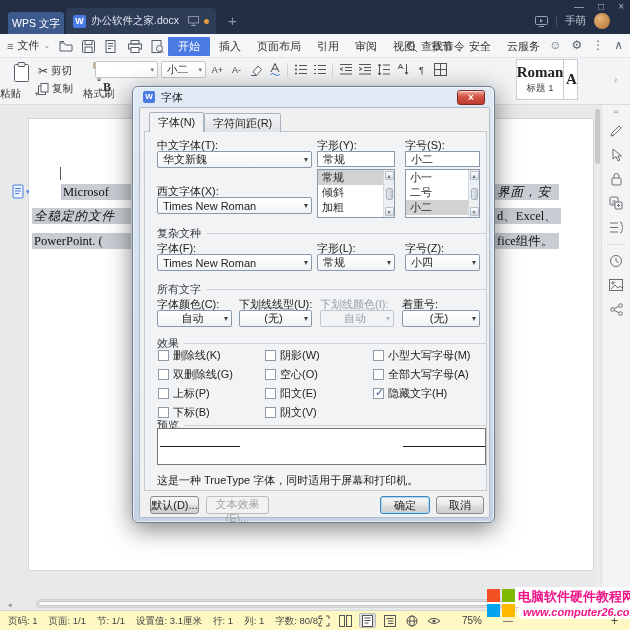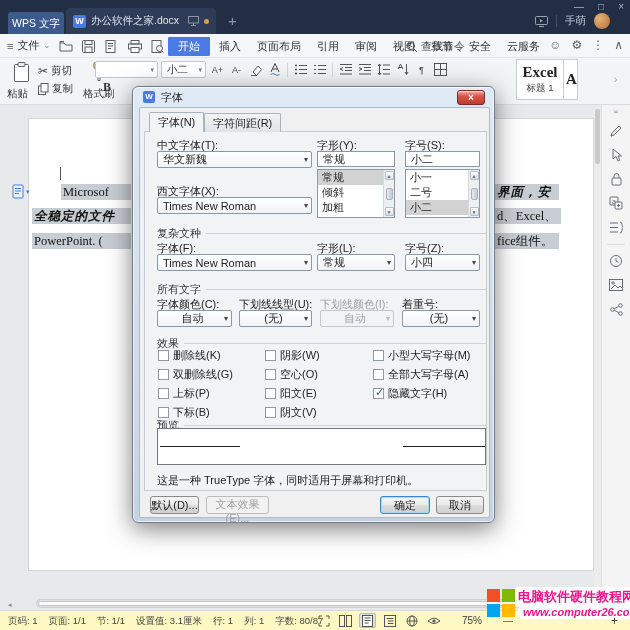--- a/index.html
+++ b/index.html
@@ -38,21 +38,21 @@
   .ribbontabs{left:168px;top:3px;display:flex;align-items:center;gap:2px;font-size:11px;color:#333}
   .rtab{padding:2px 7px}
   .rtab.active{background:#4a7be4;color:#fff;border-radius:1px;padding:2px 10px}
   .searchcmd{left:406px;top:5px;display:flex;align-items:center;gap:3px;font-size:11px;color:#444}
   .mb-right{right:7px;top:4px;display:flex;align-items:center;gap:10px;color:#5f646b;font-size:12px}
 
   
   .toolbar{left:0;top:58px;width:630px;height:47px;background:#f3f4f6;border-bottom:1px solid #d9dbde}
   .tb-label{font-size:10.5px;color:#333;white-space:nowrap}
   .paste-ico{left:12px;top:4px}
-  .paste-lab{left:7px;top:29px;display:flex;gap:14px;align-items:center}
+  .paste-lab{left:0;top:29px;display:flex;gap:14px;align-items:center}
   .cutrow{left:38px;top:6px;display:flex;gap:3px;align-items:center}
   .copyrow{left:38px;top:24px;display:flex;gap:3px;align-items:center}
   .painter-ico{left:90px;top:4px}
   .painter-lab{left:83px;top:29px}
   .boldbtn{left:103px;top:22px;font-size:12px;font-weight:bold;color:#333;font-family:"Liberation Serif",serif}
   .combo-sm{height:17px;background:#fff;border:1px solid #c3c7cc;border-radius:2px;display:flex;
             align-items:center;font-size:10.5px;color:#333;padding:0 3px 0 5px;justify-content:space-between}
   .fontname{left:95px;top:3px;width:63px}
   .fontsize{left:161px;top:3px;width:45px}
   .minirow{left:209px;top:3px;display:flex;align-items:center;gap:2px;height:17px}
@@ -67,21 +67,21 @@
   .gstyle.cut{width:15px;overflow:hidden;align-items:flex-start;padding-left:2px}
   .gmore{left:614px;top:16px;color:#9a9ea5;font-size:10px}
 
   
   .docarea{left:0;top:105px;width:630px;height:505px;background:#e8e9ea}
   .page{left:28px;top:13px;width:566px;height:453px;background:#fff;border:1px solid #d6d6d6}
   .caret{left:60px;top:62px;width:1px;height:13px;background:#555}
   .pastewidget{left:12px;top:79px;display:flex;align-items:center;gap:1px}
   .docline{position:absolute;font-family:"Liberation Serif","DejaVu Serif",serif;font-size:12.5px;
            color:#111;background:#c8cdd3;line-height:16px;padding:0 2px;white-space:nowrap;overflow:hidden;height:16px}
-  .cnstyle{font-weight:bold;font-style:italic;letter-spacing:1px}
+  .cnstyle{font-weight:normal;font-style:italic;letter-spacing:1px}
   .vscroll{left:594px;top:1px;width:7px;height:492px;background:#ececec}
   .vthumb{position:absolute;left:1px;top:3px;width:5px;height:55px;background:#c9c9c9;border-radius:2px}
   .rightbar{left:601px;top:0;width:29px;height:493px;background:#f4f4f5;border-left:1px solid #dddfe2;
             display:flex;flex-direction:column;align-items:center}
   .rb-top{margin-top:4px;color:#9aa0a8;font-size:7px;line-height:6px;text-align:center}
   .rbi{width:16px;height:16px;margin-top:8px;display:flex;align-items:center;justify-content:center}
   .rb-div{width:18px;height:1px;background:#dcdee1;margin-top:9px}
   .hscroll-arrow{left:8px;top:496px;font-size:7px;color:#888}
   .hscroll{left:36px;top:494px;width:557px;height:9px;background:#e0e0e0;border:1px solid #cfcfcf;border-radius:5px}
   .hthumb{position:absolute;left:1px;top:1px;right:1px;bottom:1px;background:#fbfbfb;border:1px solid #c6c6c6;border-radius:4px}
@@ -377,21 +377,21 @@
     <span class="mini">
         <svg width="13" height="13" viewBox="0 0 13 13">
           <rect x="0.5" y="0.5" width="12" height="12" fill="none" stroke="#555"></rect>
           <line x1="6.5" y1="0.5" x2="6.5" y2="12.5" stroke="#555"></line>
           <line x1="0.5" y1="6.5" x2="12.5" y2="6.5" stroke="#555"></line>
         </svg>
       </span>
   </div>
   <div class="abs gallery">
     <div class="gstyle">
-      <span class="gsample big">Excel</span>
+      <span class="gsample big">Roman</span>
       <span class="gname">标题 1</span>
     </div>
     <div class="gstyle cut">
       <span class="gsample big">A</span>
     </div>
   </div>
   <span class="abs gmore">›</span>
 </div>
 
 <div class="docarea abs">

